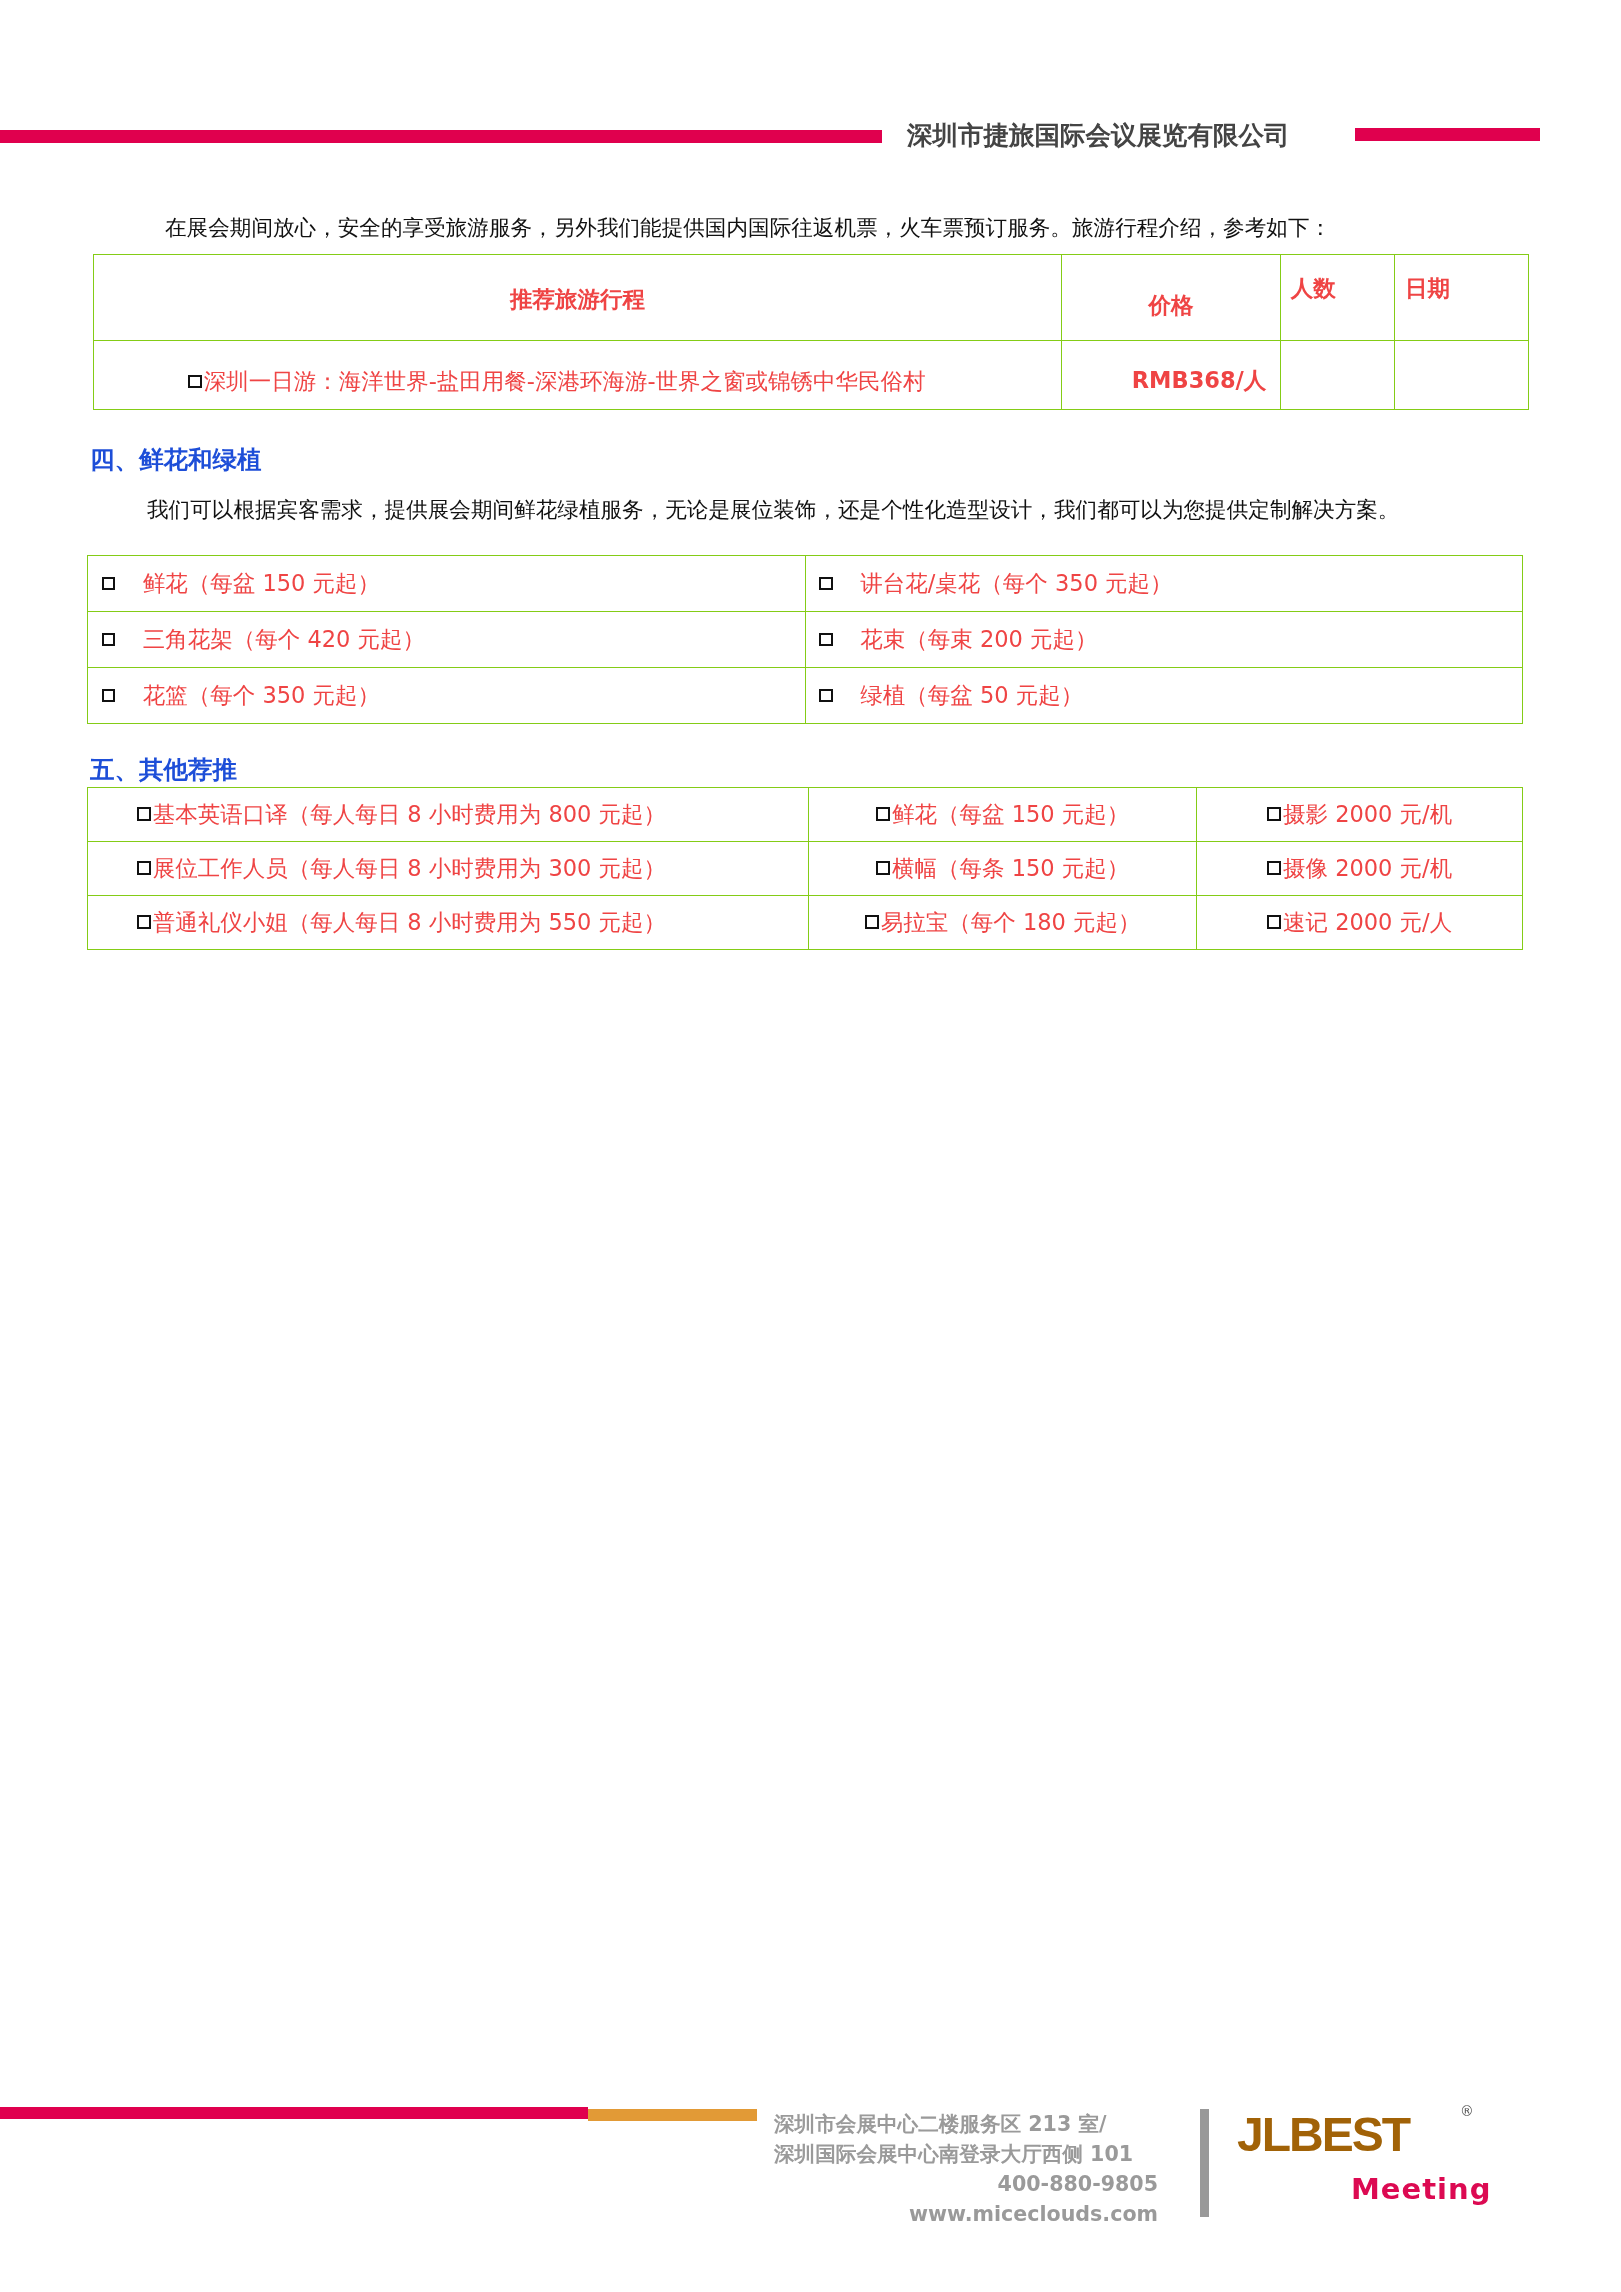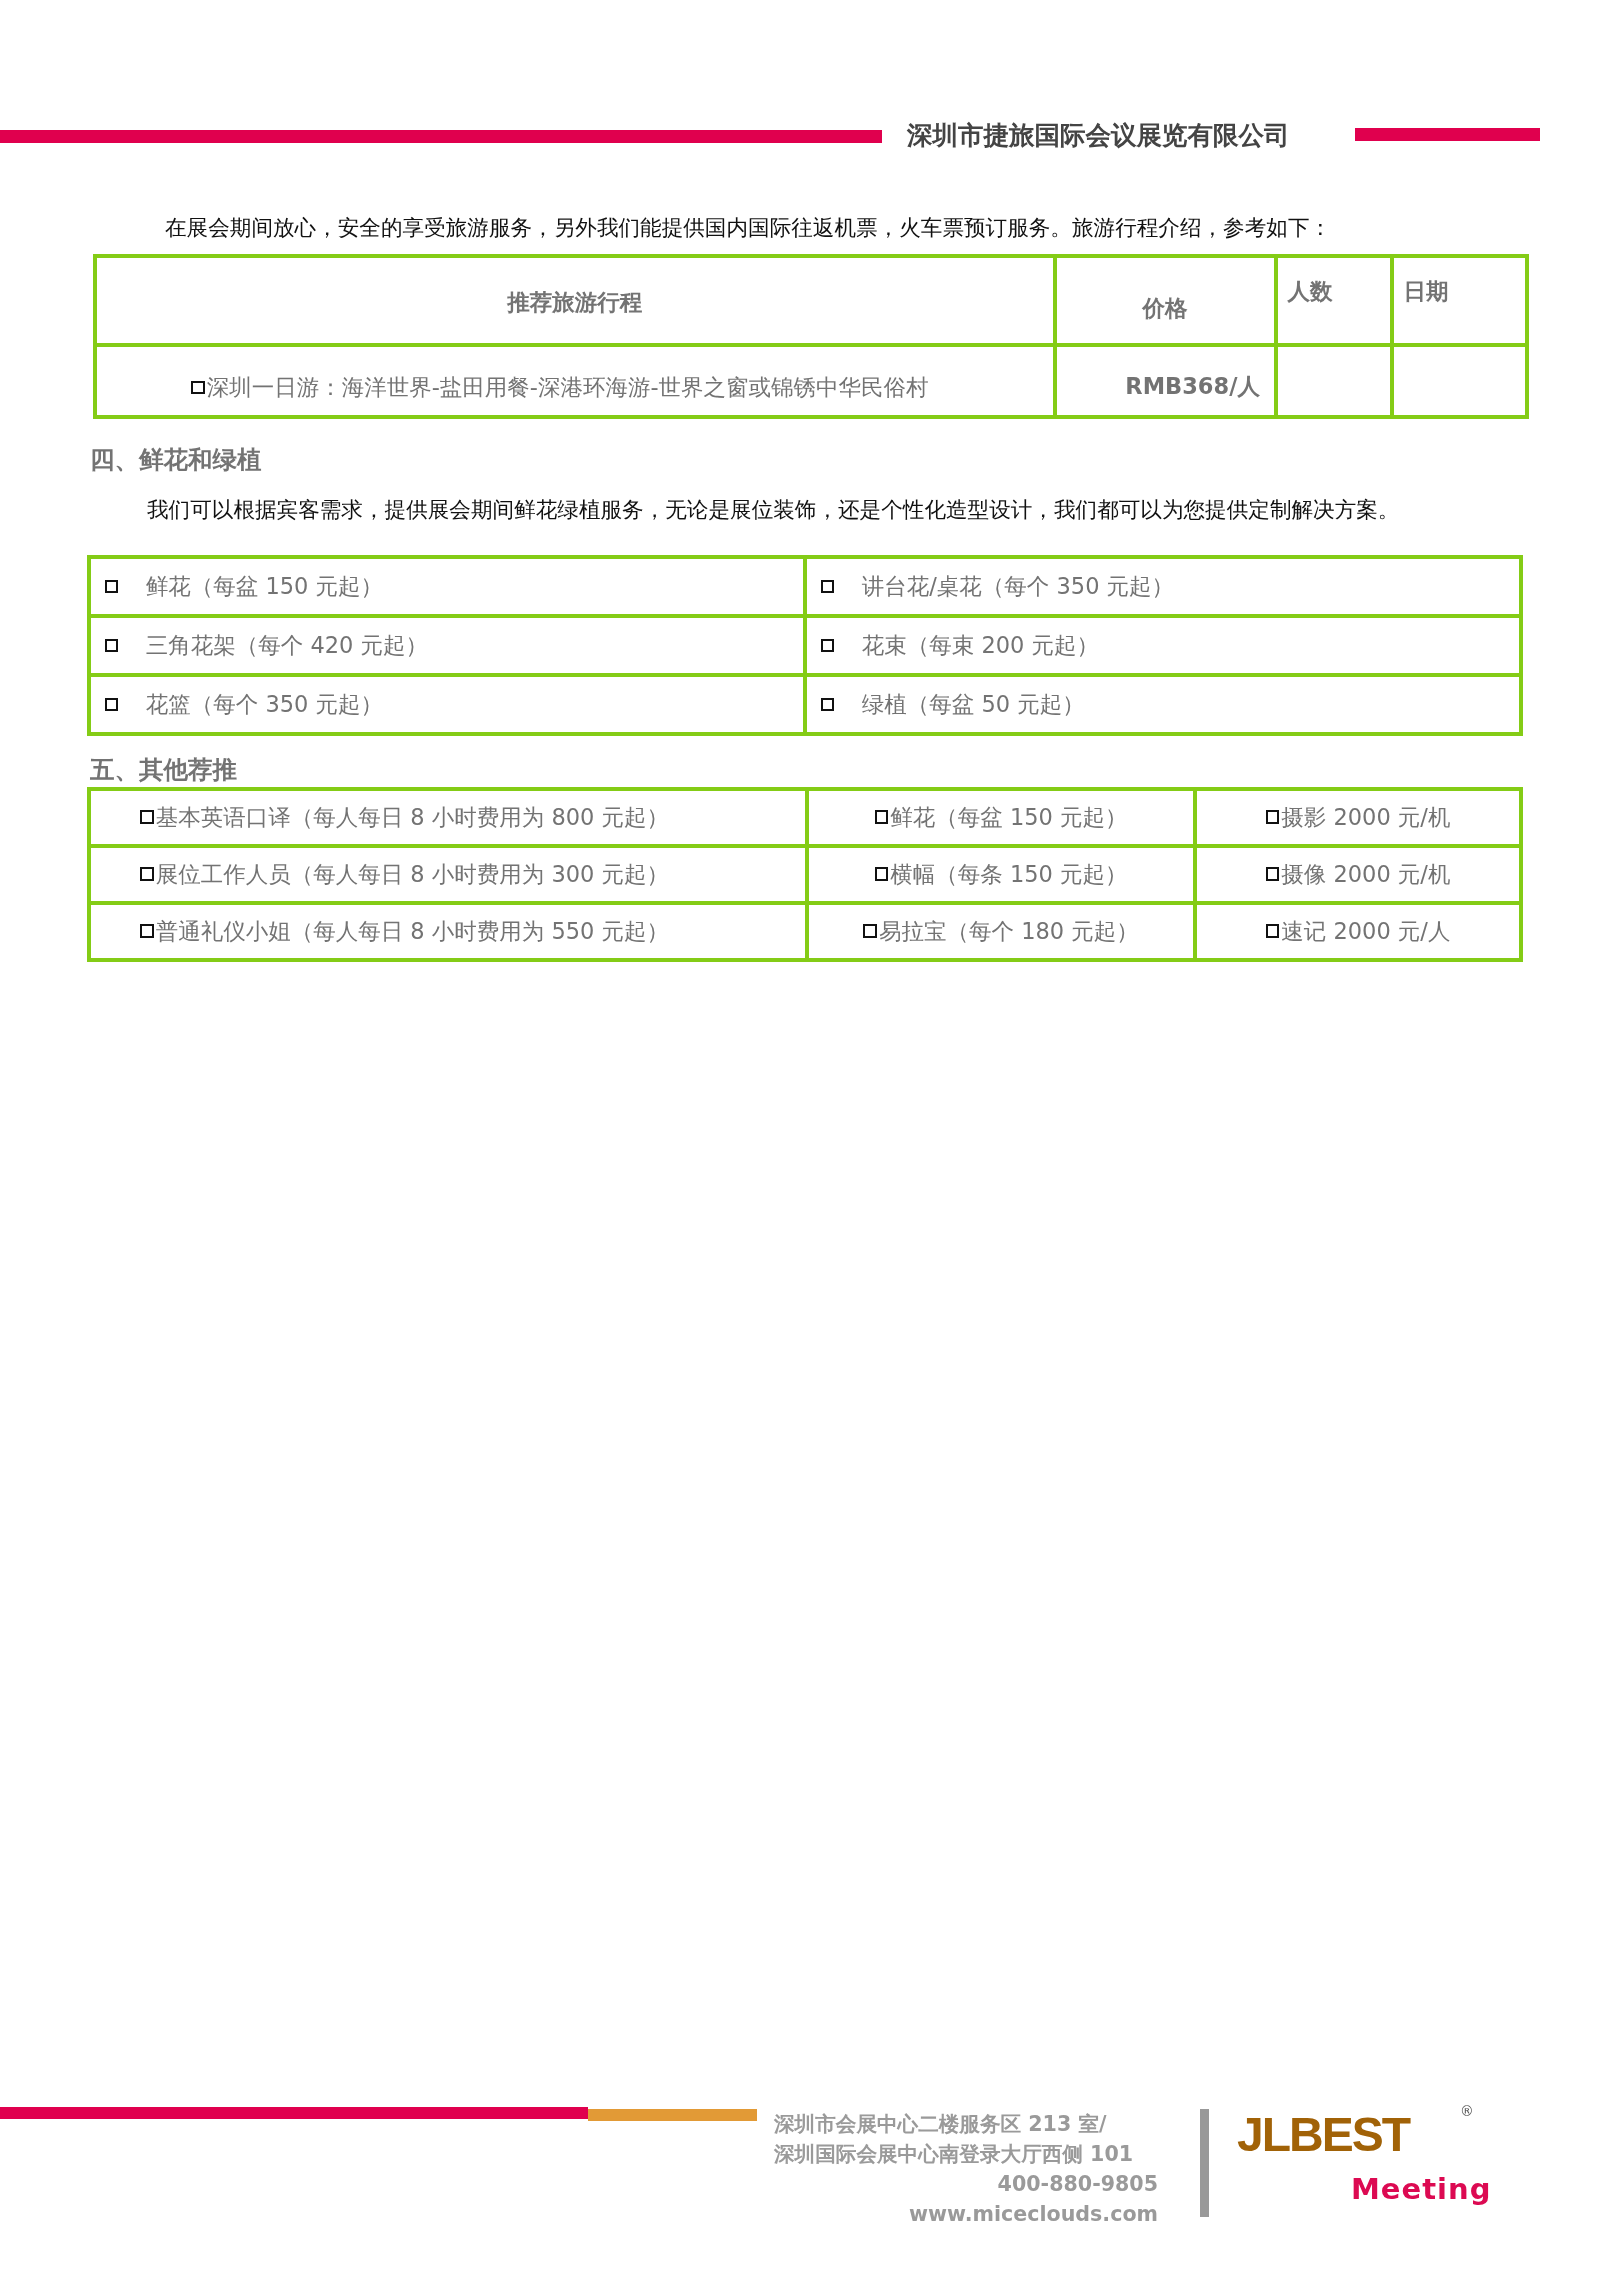--- a/index.html
+++ b/index.html
@@ -12,36 +12,36 @@
     
     .hdr-bar-left { left: 0; top: 130px; width: 882px; height: 12.7px; background: #e0004e; }
     .hdr-bar-right { left: 1355px; top: 128px; width: 185px; height: 12.7px; background: #e0004e; }
     .hdr-company { left: 907px; top: 118px; font-size: 25.5px; font-weight: bold; color: #444; letter-spacing: 0px; white-space: nowrap; }
 
     
     .intro { left: 137px; top: 213px; font-size: 21.6px; color: #111; white-space: nowrap; margin-left: 28px; }
 
     
     table { border-collapse: collapse; position: absolute; }
-    td, th { border: 4px solid #84cc16; font-size: 22.5px; color: #737373; padding: 0; margin-top: 12px; }
+    td, th { border: 1px solid #84cc16; font-size: 22.5px; color: #ef4444; padding: 0; margin-top: 12px; }
 
     .tour-table { left: 93px; top: 254px; width: 1436px; }
     .tour-table th { font-weight: bold; height: 67px; vertical-align: middle; }
     .tour-table td { height: 55px; padding-left: 28px; }
     .tour-table .c1 { width: 1024px; }
     .tour-table .c2 { width: 188px; }
     .tour-table .c3 { width: 100px; }
     .tour-table .c4 { width: 123px; }
     .th-route { text-align: center; padding-top: 3.9px; }
     .th-price { text-align: center; padding-top: 15.7px !important; }
     .th-people, .th-date { text-align: left; vertical-align: top !important; padding-top: 17.6px !important; padding-left: 9.8px !important; }
     .td-route { padding-left: 94px !important; padding-top: 13.7px !important; font-size: 22.5px; border-radius: 7px; }
     .td-price { text-align: right; padding-right: 13.7px !important; padding-top: 11.8px !important; font-weight: bold; }
 
-    .sec-title { font-size: 24.5px; font-weight: bold; color: #737373; white-space: nowrap; }
+    .sec-title { font-size: 24.5px; font-weight: bold; color: #1d4ed8; white-space: nowrap; }
     .sec4-title { left: 90px; top: 443px; }
     .sec4-desc { left: 147px; top: 495px; font-size: 21.6px; white-space: nowrap; }
     .sec5-title { left: 90px; top: 753px; }
 
     .flower-table { left: 87px; top: 555px; width: 1436px; }
     .flower-table td { height: 55px; width: 50%; }
     .flower-cell { display: flex; align-items: center; padding-left: 13.7px; height: 100%; }
     .chk { display: inline-block; width: 13.7px; height: 13.7px; border: 2px solid #111; box-sizing: border-box; margin-right: 27.4px; }
     .chk-tight { display: inline-block; width: 13.7px; height: 13.7px; border: 2px solid #111; box-sizing: border-box; margin-right: 2px; vertical-align: 1px; }
 

